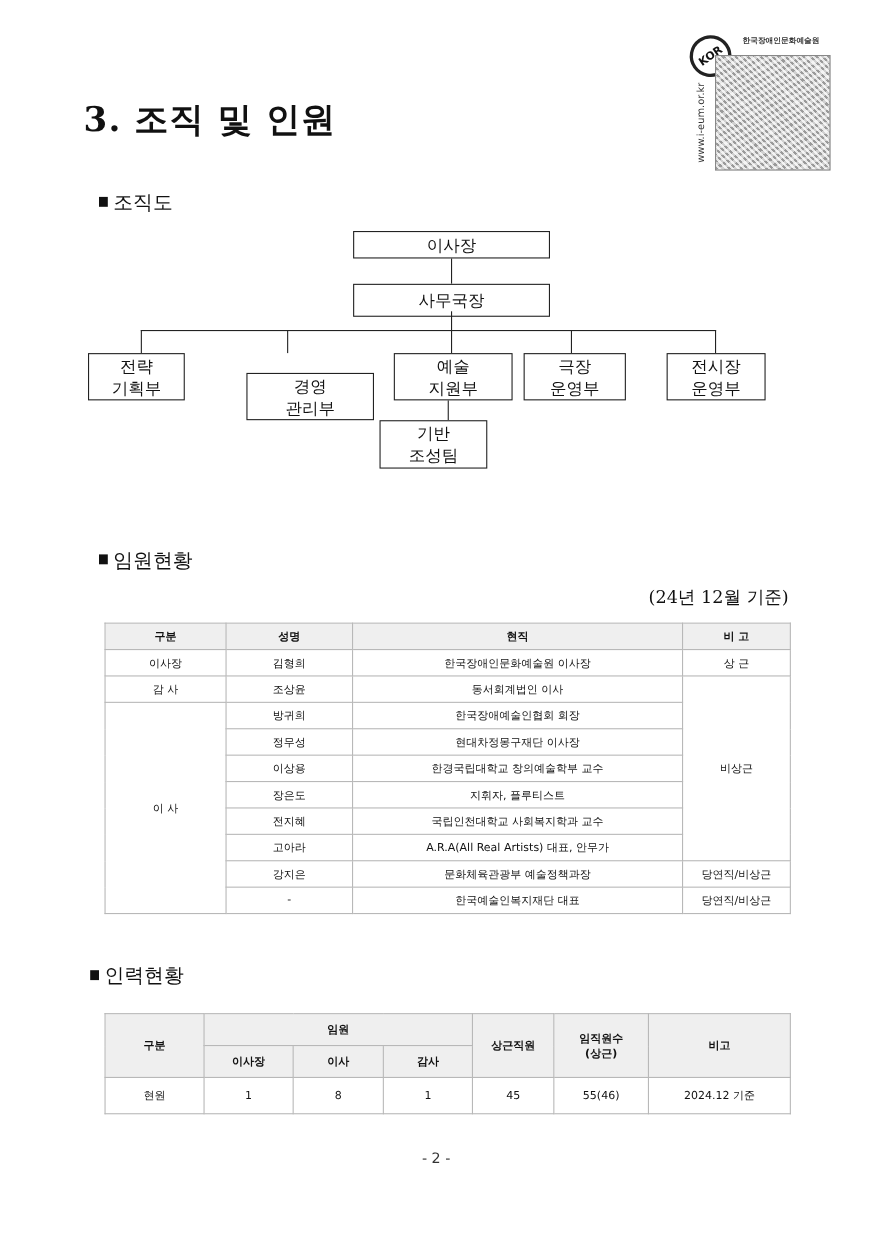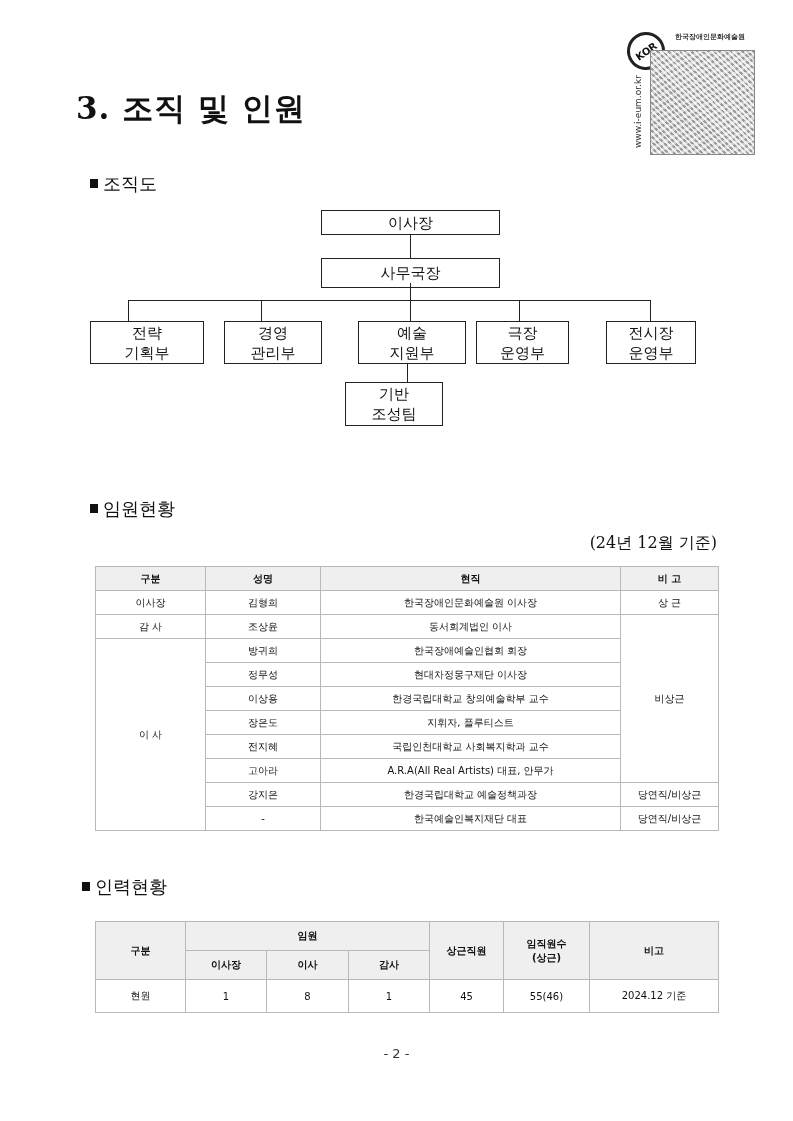--- a/index.html
+++ b/index.html
@@ -57,25 +57,25 @@
   <div class="box" style="left:321px;top:258px;width:179px;height:30px;">
       <span>사무국장</span>
     </div>
   <div class="line" style="left:410px;top:283px;width:1px;height:38px;"></div>
   <div class="line" style="left:128px;top:300px;width:523px;height:1px;"></div>
   <div class="line" style="left:128px;top:300px;width:1px;height:21px;"></div>
   <div class="line" style="left:261px;top:300px;width:1px;height:21px;"></div>
   <div class="line" style="left:519px;top:300px;width:1px;height:21px;"></div>
   <div class="line" style="left:650px;top:300px;width:1px;height:21px;"></div>
 
-  <div class="box" style="left:90px;top:321px;width:114px;height:43px;justify-content:center;">
+  <div class="box" style="left:80px;top:321px;width:88px;height:43px;justify-content:center;">
     <span>전략</span>
       <span>기획부</span>
   </div>
-  <div class="box" style="left:224px;top:321px;width:98px;height:43px;">
+  <div class="box" style="left:224px;top:339px;width:116px;height:43px;">
     <span>경영</span>
       <span>관리부</span>
   </div>
   <div class="box" style="left:358px;top:321px;width:108px;height:43px;">
     <span>예술</span>
       <span>지원부</span>
   </div>
   <div class="box" style="left:476px;top:321px;width:93px;height:43px;">
     <span>극장</span>
       <span>운영부</span>
@@ -142,21 +142,21 @@
   <tr>
     <td>전지혜</td>
     <td>국립인천대학교 사회복지학과 교수</td>
   </tr>
   <tr>
     <td>고아라</td>
     <td>A.R.A(All Real Artists) 대표, 안무가</td>
   </tr>
   <tr>
     <td>강지은</td>
-    <td>한경국립대학교 예술정책과장</td>
+    <td>문화체육관광부 예술정책과장</td>
     <td>당연직/비상근</td>
   </tr>
   <tr>
     <td>-</td>
     <td>한국예술인복지재단 대표</td>
     <td>당연직/비상근</td>
   </tr>
 </tbody>
   </table>
 

